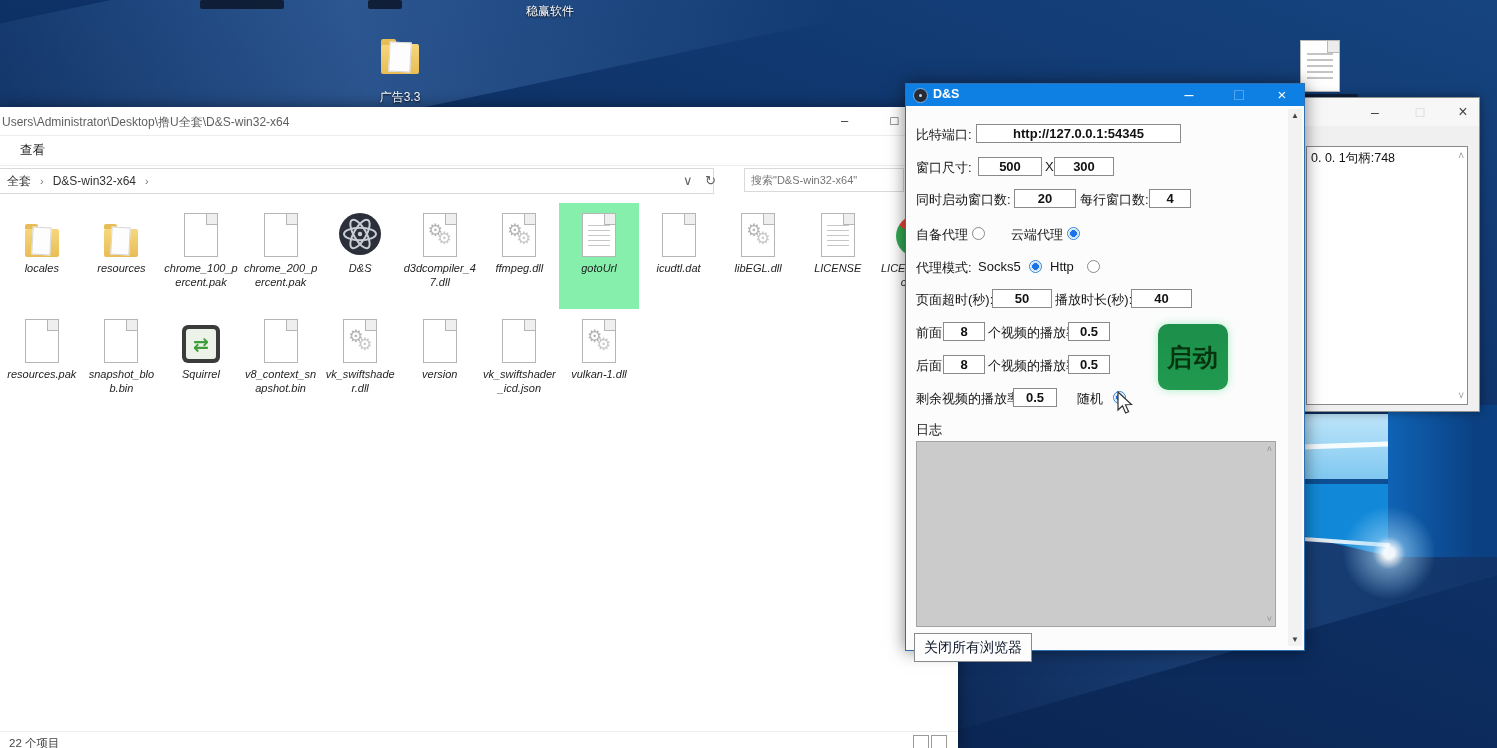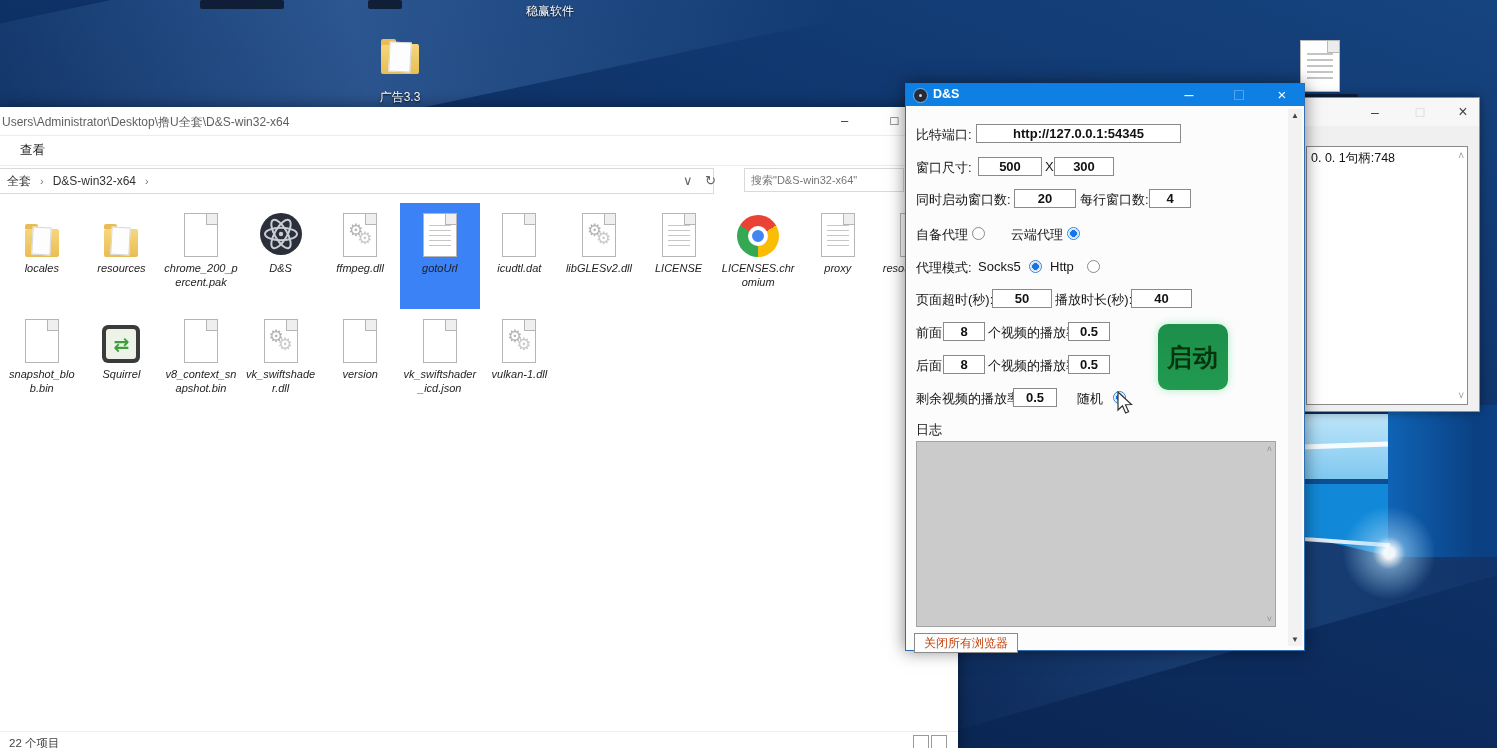--- a/index.html
+++ b/index.html
@@ -60,21 +60,21 @@
     border:1px solid #d9d9d9;}
   .crumbs{position:absolute;left:12px;top:4px;font-size:12px;color:#333;white-space:nowrap;}
   .crumb-sep{color:#777;margin:0 9px;font-size:11px;}
   .addr-ico{position:absolute;top:4px;font-size:13px;color:#666;}
   .search-box{position:absolute;left:744px;top:1px;width:160px;height:24px;
     border:1px solid #d9d9d9;background:#fff;box-sizing:border-box;font-size:11px;color:#888;
     padding:0 6px;font-family:inherit;}
   .file-grid{position:absolute;left:2px;top:96px;width:956px;display:flex;flex-wrap:wrap;
     align-content:flex-start;font-style:italic;}
   .file-item{flex:0 0 79.6px;height:106px;box-sizing:border-box;padding-top:2px;}
-  .file-item.sel{background:#3b82f6;}
+  .file-item.sel{background:#86efac;}
   .fi-icon{height:52px;display:flex;align-items:flex-end;justify-content:center;}
   .fi-label{margin-top:5px;padding:0 3px;font-size:11px;line-height:13.5px;color:#1e1e1e;
     text-align:center;word-break:break-all;}
   .folder-icon{position:relative;width:34px;height:28px;border-radius:2px;
     background:linear-gradient(#f6d77e,#e9bd55);}
   .folder-icon::before{content:'';position:absolute;top:-5px;left:0;width:13px;height:5px;
     background:#e9bd55;border-radius:2px 2px 0 0;}
   .folder-icon::after{content:'';position:absolute;left:7px;top:-2px;width:17px;height:26px;
     background:#fdfdfd;border:1px solid #d8d8d8;transform:rotate(3deg);}
   .doc-icon{position:relative;width:32px;height:42px;background:#fff;border:1px solid #b5b5b5;}
@@ -129,22 +129,22 @@
     background:#fff;box-sizing:border-box;}
   .radio.on{border-color:#2f81d6;
     background:radial-gradient(circle,#1a73e8 0 3.5px,#cfe4fb 3.5px 5px,#fff 5px);}
   .start-btn{position:absolute;left:252px;top:240px;width:70px;height:66px;border:none;
     border-radius:10px;background:linear-gradient(#1c8f4a,#219a50);
     box-shadow:0 0 8px rgba(120,230,160,.6);color:#07340f;font-size:25px;font-weight:bold;
     font-family:inherit;letter-spacing:1px;}
   .log-box{position:absolute;left:10px;top:357px;width:360px;height:186px;background:#cbcbcb;
     border:1px solid #a3a3a3;box-sizing:border-box;}
   .log-arrow{position:absolute;right:3px;font-size:9px;color:#8f8f8f;}
-  .closeall-btn{position:absolute;left:8px;top:549px;height:20px;padding:0 9px;
-    background:#fdfdfd;border:1px solid #8a8a8a;font-size:12px;color:#c2410c;font-family:inherit;}
+  .closeall-btn{position:absolute;left:8px;top:549px;height:29px;padding:0 9px;
+    background:#fdfdfd;border:1px solid #8a8a8a;font-size:14px;color:#0f172a;font-family:inherit;}
 
   .cursor{position:absolute;left:1115px;top:391px;z-index:6;}
 </style>
 </head>
 <body>
 
 <div class="screen">
 
   <div class="wallpaper">
     <div class="beam a"></div>
@@ -195,77 +195,83 @@
         <div class="file-item">
           <div class="fi-icon">
             <div class="folder-icon"></div>
           </div>
           <div class="fi-label">resources</div>
         </div>
         <div class="file-item">
           <div class="fi-icon">
             <div class="doc-icon"></div>
           </div>
+          <div class="fi-label">chrome_100_percent.pak</div>
+        </div>
+        <div class="file-item">
+          <div class="fi-icon">
+            <div class="doc-icon"></div>
+          </div>
           <div class="fi-label">chrome_200_percent.pak</div>
         </div>
         <div class="file-item">
           <div class="fi-icon">
             <svg class="electron-icon" viewBox="0 0 46 46">
               <circle cx="23" cy="23" r="21" fill="#2b2f3a"></circle>
               <g fill="none" stroke="#c9cdd6" stroke-width="2">
                 <ellipse cx="23" cy="23" rx="16" ry="6.2"></ellipse>
                 <ellipse cx="23" cy="23" rx="16" ry="6.2" transform="rotate(60 23 23)"></ellipse>
                 <ellipse cx="23" cy="23" rx="16" ry="6.2" transform="rotate(120 23 23)"></ellipse>
               </g>
               <circle cx="23" cy="23" r="2.2" fill="#c9cdd6"></circle>
             </svg>
           </div>
           <div class="fi-label">D&amp;S</div>
         </div>
         <div class="file-item">
           <div class="fi-icon">
             <div class="doc-icon gears"></div>
           </div>
+          <div class="fi-label">d3dcompiler_47.dll</div>
+        </div>
+        <div class="file-item">
+          <div class="fi-icon">
+            <div class="doc-icon gears"></div>
+          </div>
           <div class="fi-label">ffmpeg.dll</div>
         </div>
         <div class="file-item sel">
           <div class="fi-icon">
             <div class="doc-icon lines"></div>
           </div>
           <div class="fi-label">gotoUrl</div>
         </div>
         <div class="file-item">
           <div class="fi-icon">
             <div class="doc-icon"></div>
           </div>
           <div class="fi-label">icudtl.dat</div>
         </div>
         <div class="file-item">
           <div class="fi-icon">
             <div class="doc-icon gears"></div>
           </div>
-          <div class="fi-label">libGLESv2.dll</div>
+          <div class="fi-label">libEGL.dll</div>
         </div>
         <div class="file-item">
           <div class="fi-icon">
             <div class="doc-icon lines"></div>
           </div>
           <div class="fi-label">LICENSE</div>
         </div>
         <div class="file-item">
           <div class="fi-icon">
             <div class="chrome-icon"></div>
           </div>
           <div class="fi-label">LICENSES.chromium</div>
-        </div>
-        <div class="file-item">
-          <div class="fi-icon">
-            <div class="doc-icon lines"></div>
-          </div>
-          <div class="fi-label">proxy</div>
         </div>
         <div class="file-item">
           <div class="fi-icon">
             <div class="doc-icon"></div>
           </div>
           <div class="fi-label">resources.pak</div>
         </div>
         <div class="file-item">
           <div class="fi-icon">
             <div class="doc-icon"></div>

